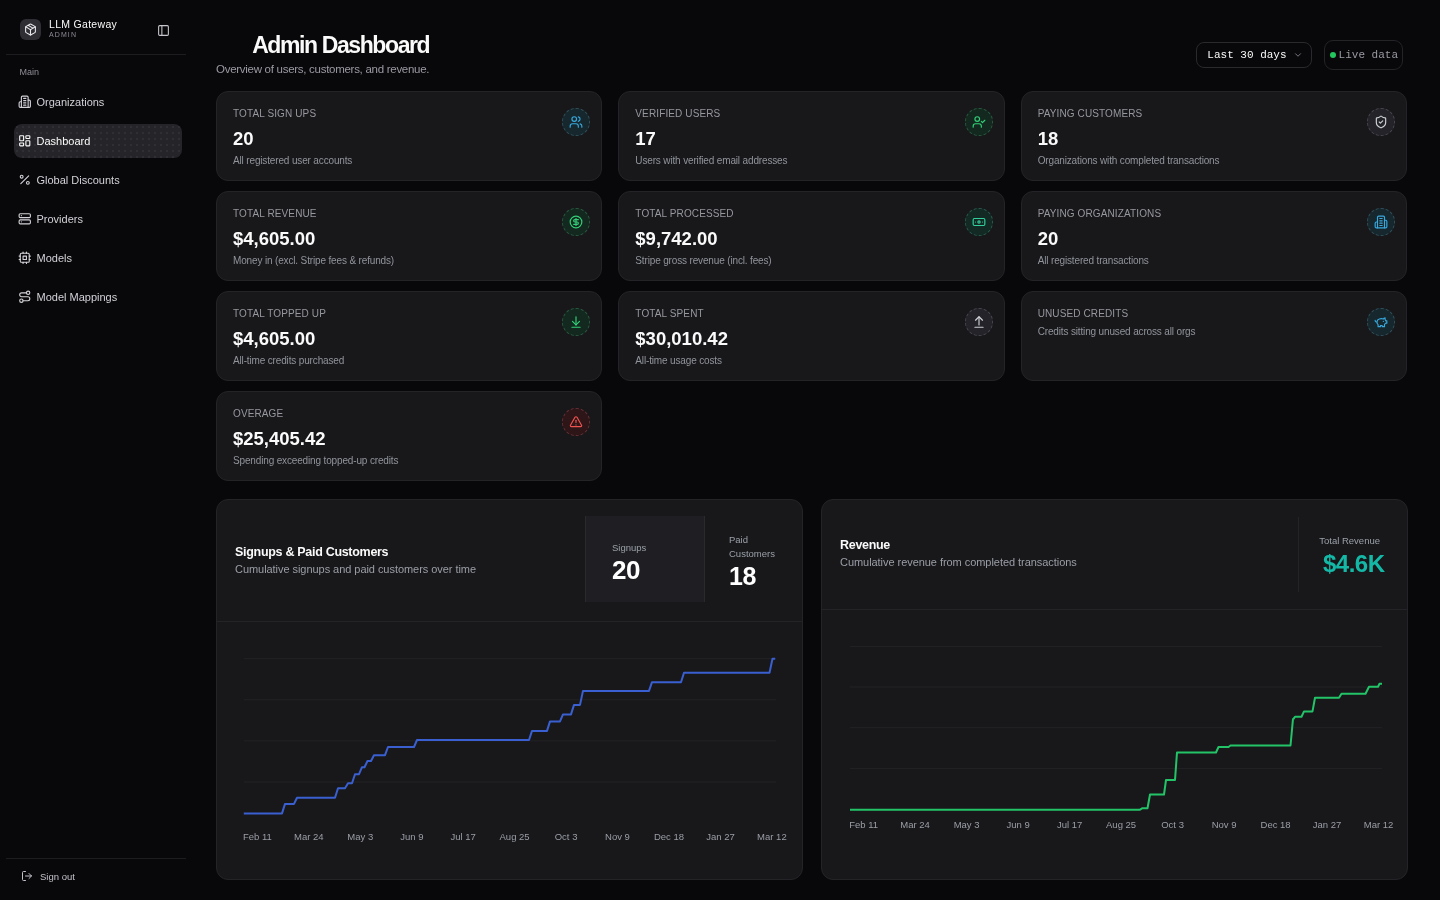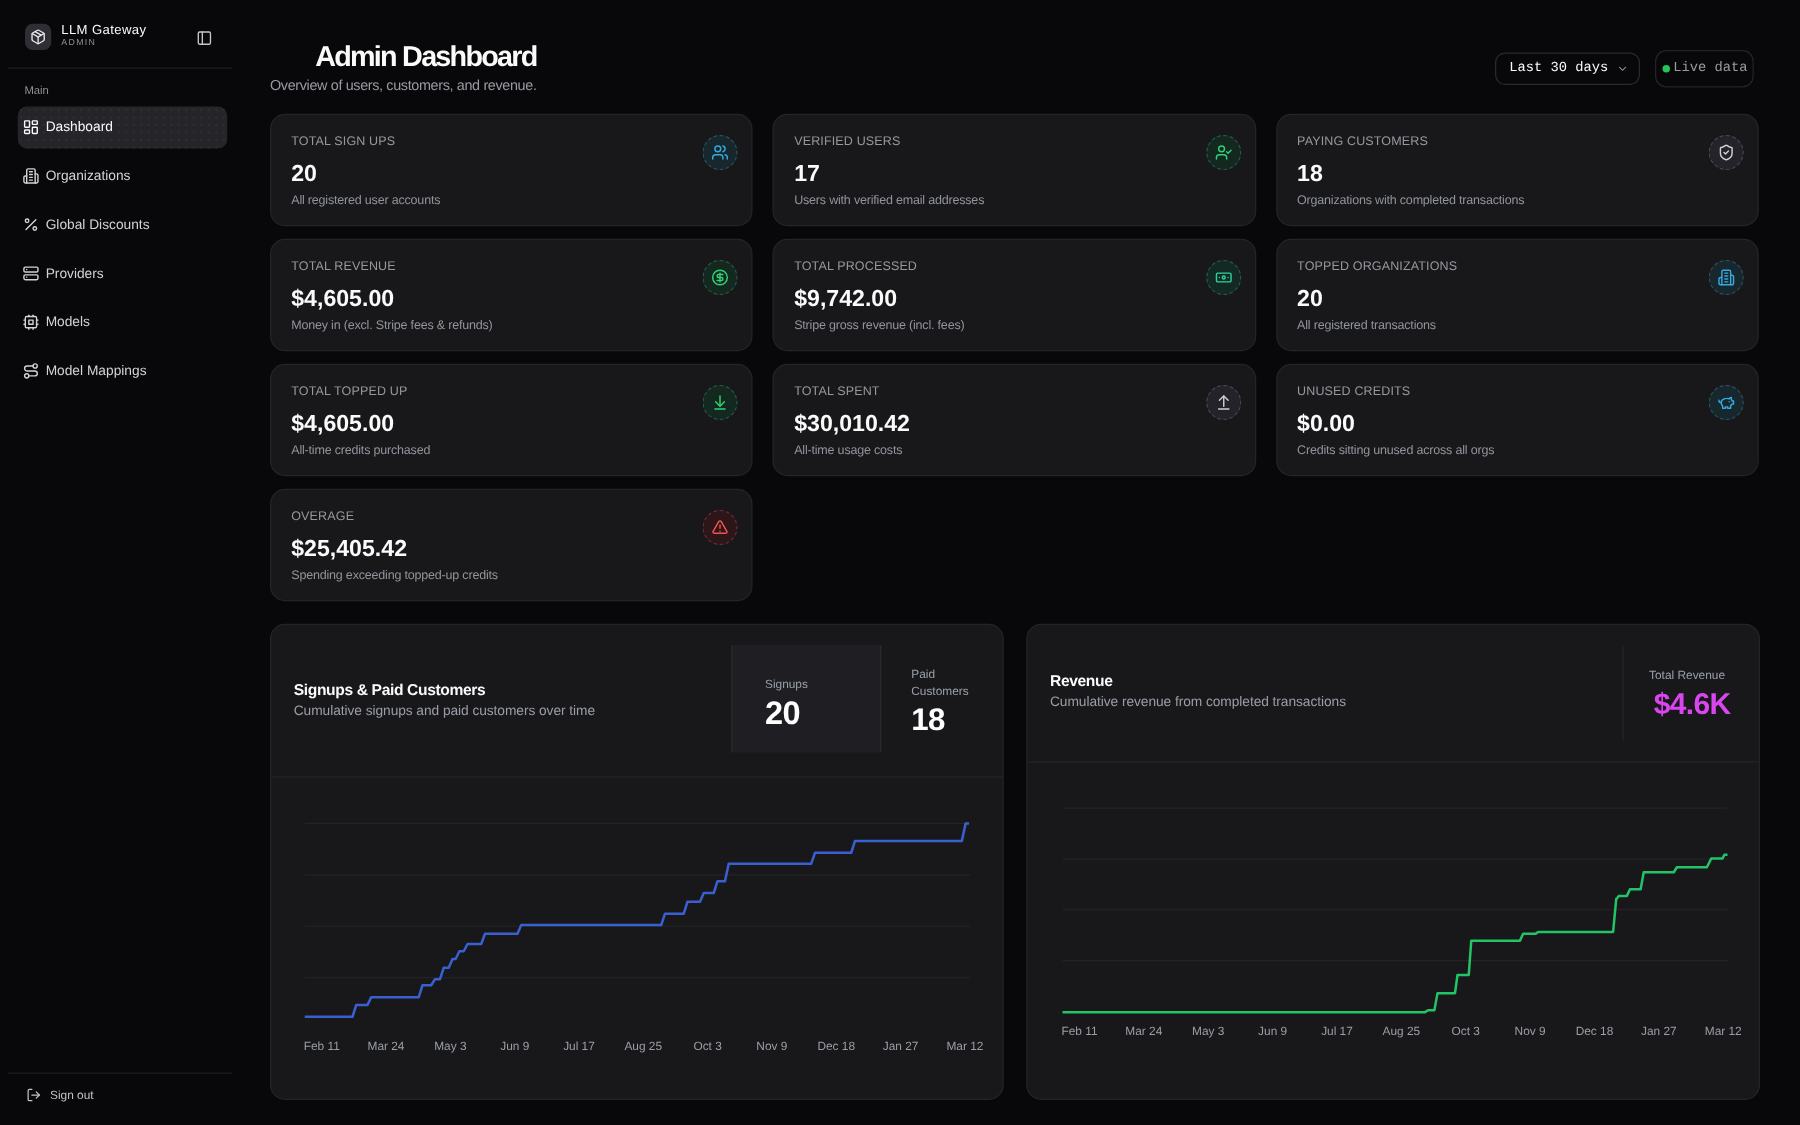--- a/index.html
+++ b/index.html
@@ -61,21 +61,21 @@
 .lstat-box .lbl { font-size:9.5px; color:#9aa0a8; }
 .lstat-box .num { font-size:26px; letter-spacing:-0.5px; font-weight:bold; color:#fff; margin-top:2px; }
 .rstat { width:97px; margin-top:16.5px; padding:17px 0 0 24px; }
 .rstat .lbl { font-size:9.5px; color:#9aa0a8; line-height:13.5px; }
 .rstat .num { font-size:25px; letter-spacing:-0.5px; font-weight:bold; color:#fff; margin-top:2px; }
 
 
 .rh { height:110px; }
 .rev-total { border-left:1px solid #242428; margin:17px 0 17px 0; padding:18.5px 27px 0 20.5px; text-align:right; }
 .rev-total .lbl { font-size:9.5px; color:#9aa0a8; }
-.rev-total .num { font-size:24px; letter-spacing:-0.5px; font-weight:bold; color:#d946ef; margin-top:3.5px; margin-right:-4.5px; }
+.rev-total .num { font-size:24px; letter-spacing:-0.5px; font-weight:bold; color:#14b8a6; margin-top:3.5px; margin-right:-4.5px; }
 </style>
 </head>
 <body>
 <aside class="sidebar">
   <div class="sb-head">
     <div class="logo">
       <svg width="13" height="13" viewBox="0 0 24 24" fill="none" stroke="#e8e8ec" stroke-width="2" stroke-linecap="round" stroke-linejoin="round">
           <path d="M11 21.73a2 2 0 0 0 2 0l7-4A2 2 0 0 0 21 16V8a2 2 0 0 0-1-1.73l-7-4a2 2 0 0 0-2 0l-7 4A2 2 0 0 0 3 8v8a2 2 0 0 0 1 1.73z"></path>
           <path d="M12 22V12"></path>
           <path d="m3.3 7 7.703 4.734a2 2 0 0 0 1.994 0L20.7 7"></path>
@@ -89,40 +89,40 @@
     <div class="sb-toggle">
       <svg width="13" height="13" viewBox="0 0 24 24" fill="none" stroke="currentColor" stroke-width="2" stroke-linecap="round" stroke-linejoin="round">
           <rect x="3" y="3" width="18" height="18" rx="2"></rect>
           <path d="M9 3v18"></path>
         </svg>
     </div>
   </div>
   <div class="sb-div"></div>
   <div class="sb-main-label">Main</div>
   <nav class="nav">
-    <div class="nav-item active">
-      <svg width="13.5" height="13.5" viewBox="0 0 24 24" fill="none" stroke="currentColor" stroke-width="2" stroke-linecap="round" stroke-linejoin="round">
-          <rect x="3" y="3" width="7" height="9" rx="1"></rect>
-          <rect x="14" y="3" width="7" height="5" rx="1"></rect>
-          <rect x="14" y="12" width="7" height="9" rx="1"></rect>
-          <rect x="3" y="16" width="7" height="5" rx="1"></rect>
-        </svg>
-      Dashboard
-    </div>
     <div class="nav-item">
       <svg width="13.5" height="13.5" viewBox="0 0 24 24" fill="none" stroke="currentColor" stroke-width="2" stroke-linecap="round" stroke-linejoin="round">
           <path d="M6 22V4a2 2 0 0 1 2-2h8a2 2 0 0 1 2 2v18Z"></path>
           <path d="M6 12H4a2 2 0 0 0-2 2v6a2 2 0 0 0 2 2h2"></path>
           <path d="M18 9h2a2 2 0 0 1 2 2v9a2 2 0 0 1-2 2h-2"></path>
           <path d="M10 6h4"></path>
           <path d="M10 10h4"></path>
           <path d="M10 14h4"></path>
           <path d="M10 18h4"></path>
         </svg>
       Organizations
+    </div>
+    <div class="nav-item active">
+      <svg width="13.5" height="13.5" viewBox="0 0 24 24" fill="none" stroke="currentColor" stroke-width="2" stroke-linecap="round" stroke-linejoin="round">
+          <rect x="3" y="3" width="7" height="9" rx="1"></rect>
+          <rect x="14" y="3" width="7" height="5" rx="1"></rect>
+          <rect x="14" y="12" width="7" height="9" rx="1"></rect>
+          <rect x="3" y="16" width="7" height="5" rx="1"></rect>
+        </svg>
+      Dashboard
     </div>
     <div class="nav-item">
       <svg width="13.5" height="13.5" viewBox="0 0 24 24" fill="none" stroke="currentColor" stroke-width="2" stroke-linecap="round" stroke-linejoin="round">
           <line x1="19" x2="5" y1="5" y2="19"></line>
           <circle cx="6.5" cy="6.5" r="2.5"></circle>
           <circle cx="17.5" cy="17.5" r="2.5"></circle>
         </svg>
       Global Discounts
     </div>
     <div class="nav-item">
@@ -243,21 +243,21 @@
       <div class="stat-desc">Stripe gross revenue (incl. fees)</div>
       <div class="badge b-teal">
           <svg width="14" height="14" viewBox="0 0 24 24" fill="none" stroke="currentColor" stroke-width="2" stroke-linecap="round" stroke-linejoin="round">
             <rect x="2" y="6" width="20" height="12" rx="2"></rect>
             <circle cx="12" cy="12" r="2"></circle>
             <path d="M6 12h.01M18 12h.01"></path>
           </svg>
         </div>
     </div>
     <div class="card stat-card">
-      <div class="stat-label">TOPPED ORGANIZATIONS</div>
+      <div class="stat-label">PAYING ORGANIZATIONS</div>
       <div class="stat-value">20</div>
       <div class="stat-desc">All registered transactions</div>
       <div class="badge b-blue">
           <svg width="14" height="14" viewBox="0 0 24 24" fill="none" stroke="currentColor" stroke-width="2" stroke-linecap="round" stroke-linejoin="round">
             <path d="M6 22V4a2 2 0 0 1 2-2h8a2 2 0 0 1 2 2v18Z"></path>
             <path d="M6 12H4a2 2 0 0 0-2 2v6a2 2 0 0 0 2 2h2"></path>
             <path d="M18 9h2a2 2 0 0 1 2 2v9a2 2 0 0 1-2 2h-2"></path>
             <path d="M10 6h4"></path>
             <path d="M10 10h4"></path>
             <path d="M10 14h4"></path>
@@ -285,21 +285,20 @@
       <div class="badge b-gray">
           <svg width="14" height="14" viewBox="0 0 24 24" fill="none" stroke="currentColor" stroke-width="2" stroke-linecap="round" stroke-linejoin="round">
             <path d="m18 9-6-6-6 6"></path>
             <path d="M12 3v14"></path>
             <path d="M5 21h14"></path>
           </svg>
         </div>
     </div>
     <div class="card stat-card">
       <div class="stat-label">UNUSED CREDITS</div>
-      <div class="stat-value">$0.00</div>
       <div class="stat-desc">Credits sitting unused across all orgs</div>
       <div class="badge b-blue">
           <svg width="14" height="14" viewBox="0 0 24 24" fill="none" stroke="currentColor" stroke-width="2" stroke-linecap="round" stroke-linejoin="round">
             <path d="M19 5c-1.5 0-2.8 1.4-3 2-3.5-1.5-11-.3-11 5 0 1.8 0 3 2 4.5V20h4v-2h3v2h4v-4c1-.5 1.7-1 2-2h2v-4h-2c0-1-.5-1.5-1-2V5z"></path>
             <path d="M2 9v1c0 1.1.9 2 2 2h1"></path>
             <path d="M16 11h.01"></path>
           </svg>
         </div>
     </div>
 

